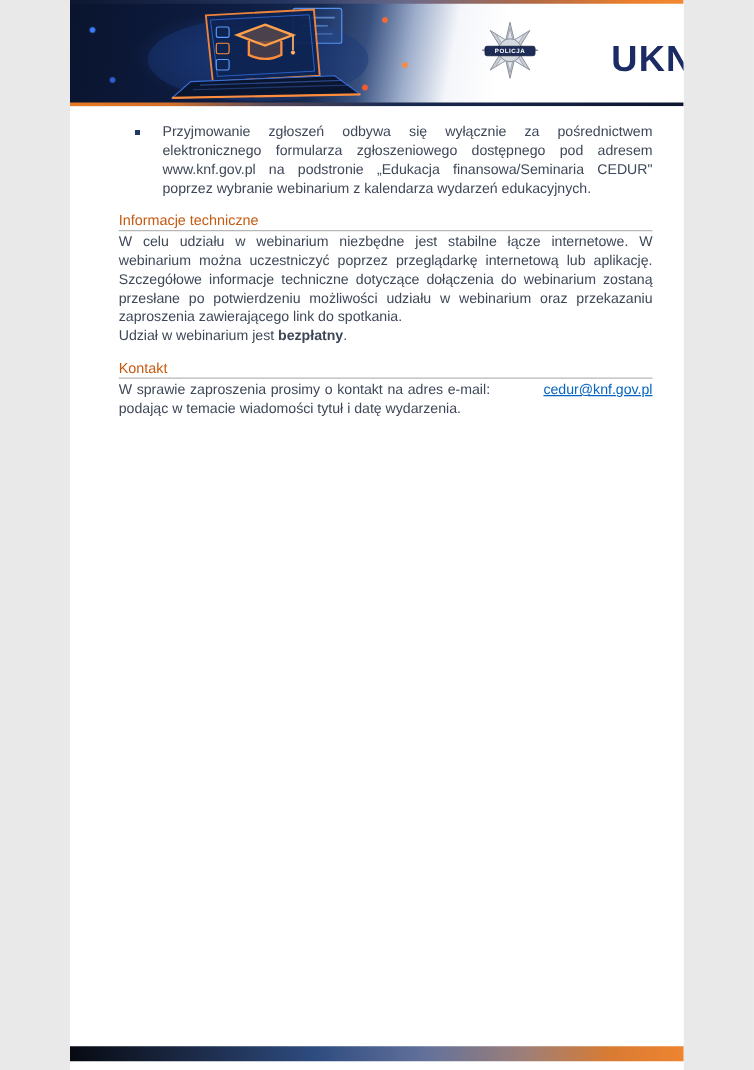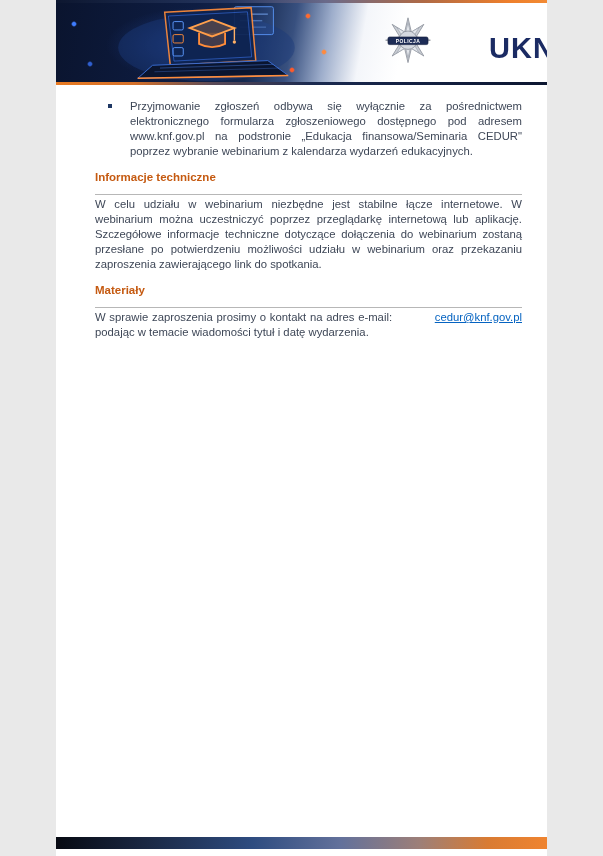--- a/index.html
+++ b/index.html
@@ -47,21 +47,21 @@
   
   .content{padding:14px 25px 0 25px;font-size:11.3px;line-height:15px;margin-left:14px;}
   ul.bullet-list{margin:0;padding:0;list-style:none;}
   ul.bullet-list li{
     position:relative;padding-left:35px;margin:0 0 3px 0;text-align:justify;
   }
   ul.bullet-list li::before{
     content:"";position:absolute;left:13px;top:5px;width:4px;height:4px;background:#1f3864;
   }
   h2.sec{
-    margin:11px 0 2px 0;padding-bottom:10px;font-size:11.5px;font-weight:bold;
+    margin:11px 0 2px 0;padding-bottom:0;font-size:11.5px;font-weight:normal;
     color:#c55a11;border-bottom:1px solid #b7b7b7;line-height:14px;
   }
   p.sec-body{margin:0;text-align:justify;}
   .bold{font-weight:bold;}
   a.email-link{color:#0563c1;text-decoration:underline;cursor:pointer;padding-left:39px;}
   
   .footer-bar{
     position:absolute;left:0;right:0;bottom:7px;height:12px;
     background:linear-gradient(90deg,#070a12 0%,#1a2742 18%,#2e4c80 40%,#63719b 58%,#9d7f78 74%,#d97b33 88%,#ef8430 100%);
   }
@@ -129,22 +129,23 @@
 
   <main class="content">
 
     <ul class="bullet-list">
       <li>Przyjmowanie zgłoszeń odbywa się wyłącznie za pośrednictwem elektronicznego formularza zgłoszeniowego dostępnego pod adresem www.knf.gov.pl na podstronie „Edukacja finansowa/Seminaria CEDUR" poprzez wybranie webinarium z kalendarza wydarzeń edukacyjnych.</li>
     </ul>
 
     <h2 class="sec">Informacje techniczne</h2>
     <p class="sec-body">W celu udziału w webinarium niezbędne jest stabilne łącze internetowe. W webinarium można uczestniczyć poprzez przeglądarkę internetową lub aplikację. Szczegółowe informacje techniczne dotyczące dołączenia do webinarium zostaną przesłane po potwierdzeniu możliwości udziału w webinarium oraz przekazaniu zaproszenia zawierającego link do spotkania.</p>
 
-    <h2 class="sec">Materiały</h2>
 
+    <p class="sec-body"><span>Udział w webinarium jest </span><span class="bold">bezpłatny</span><span>.</span></p>
 
+    <h2 class="sec">Kontakt</h2>
     <p class="sec-body"><span>W sprawie zaproszenia prosimy o kontakt na adres e-mail: </span><a class="email-link">cedur@knf.gov.pl</a><span> podając w temacie wiadomości tytuł i datę wydarzenia.</span></p>
 
   </main>
 
   <div class="footer-bar"></div>
 
 </div>
 
 </body></html>

